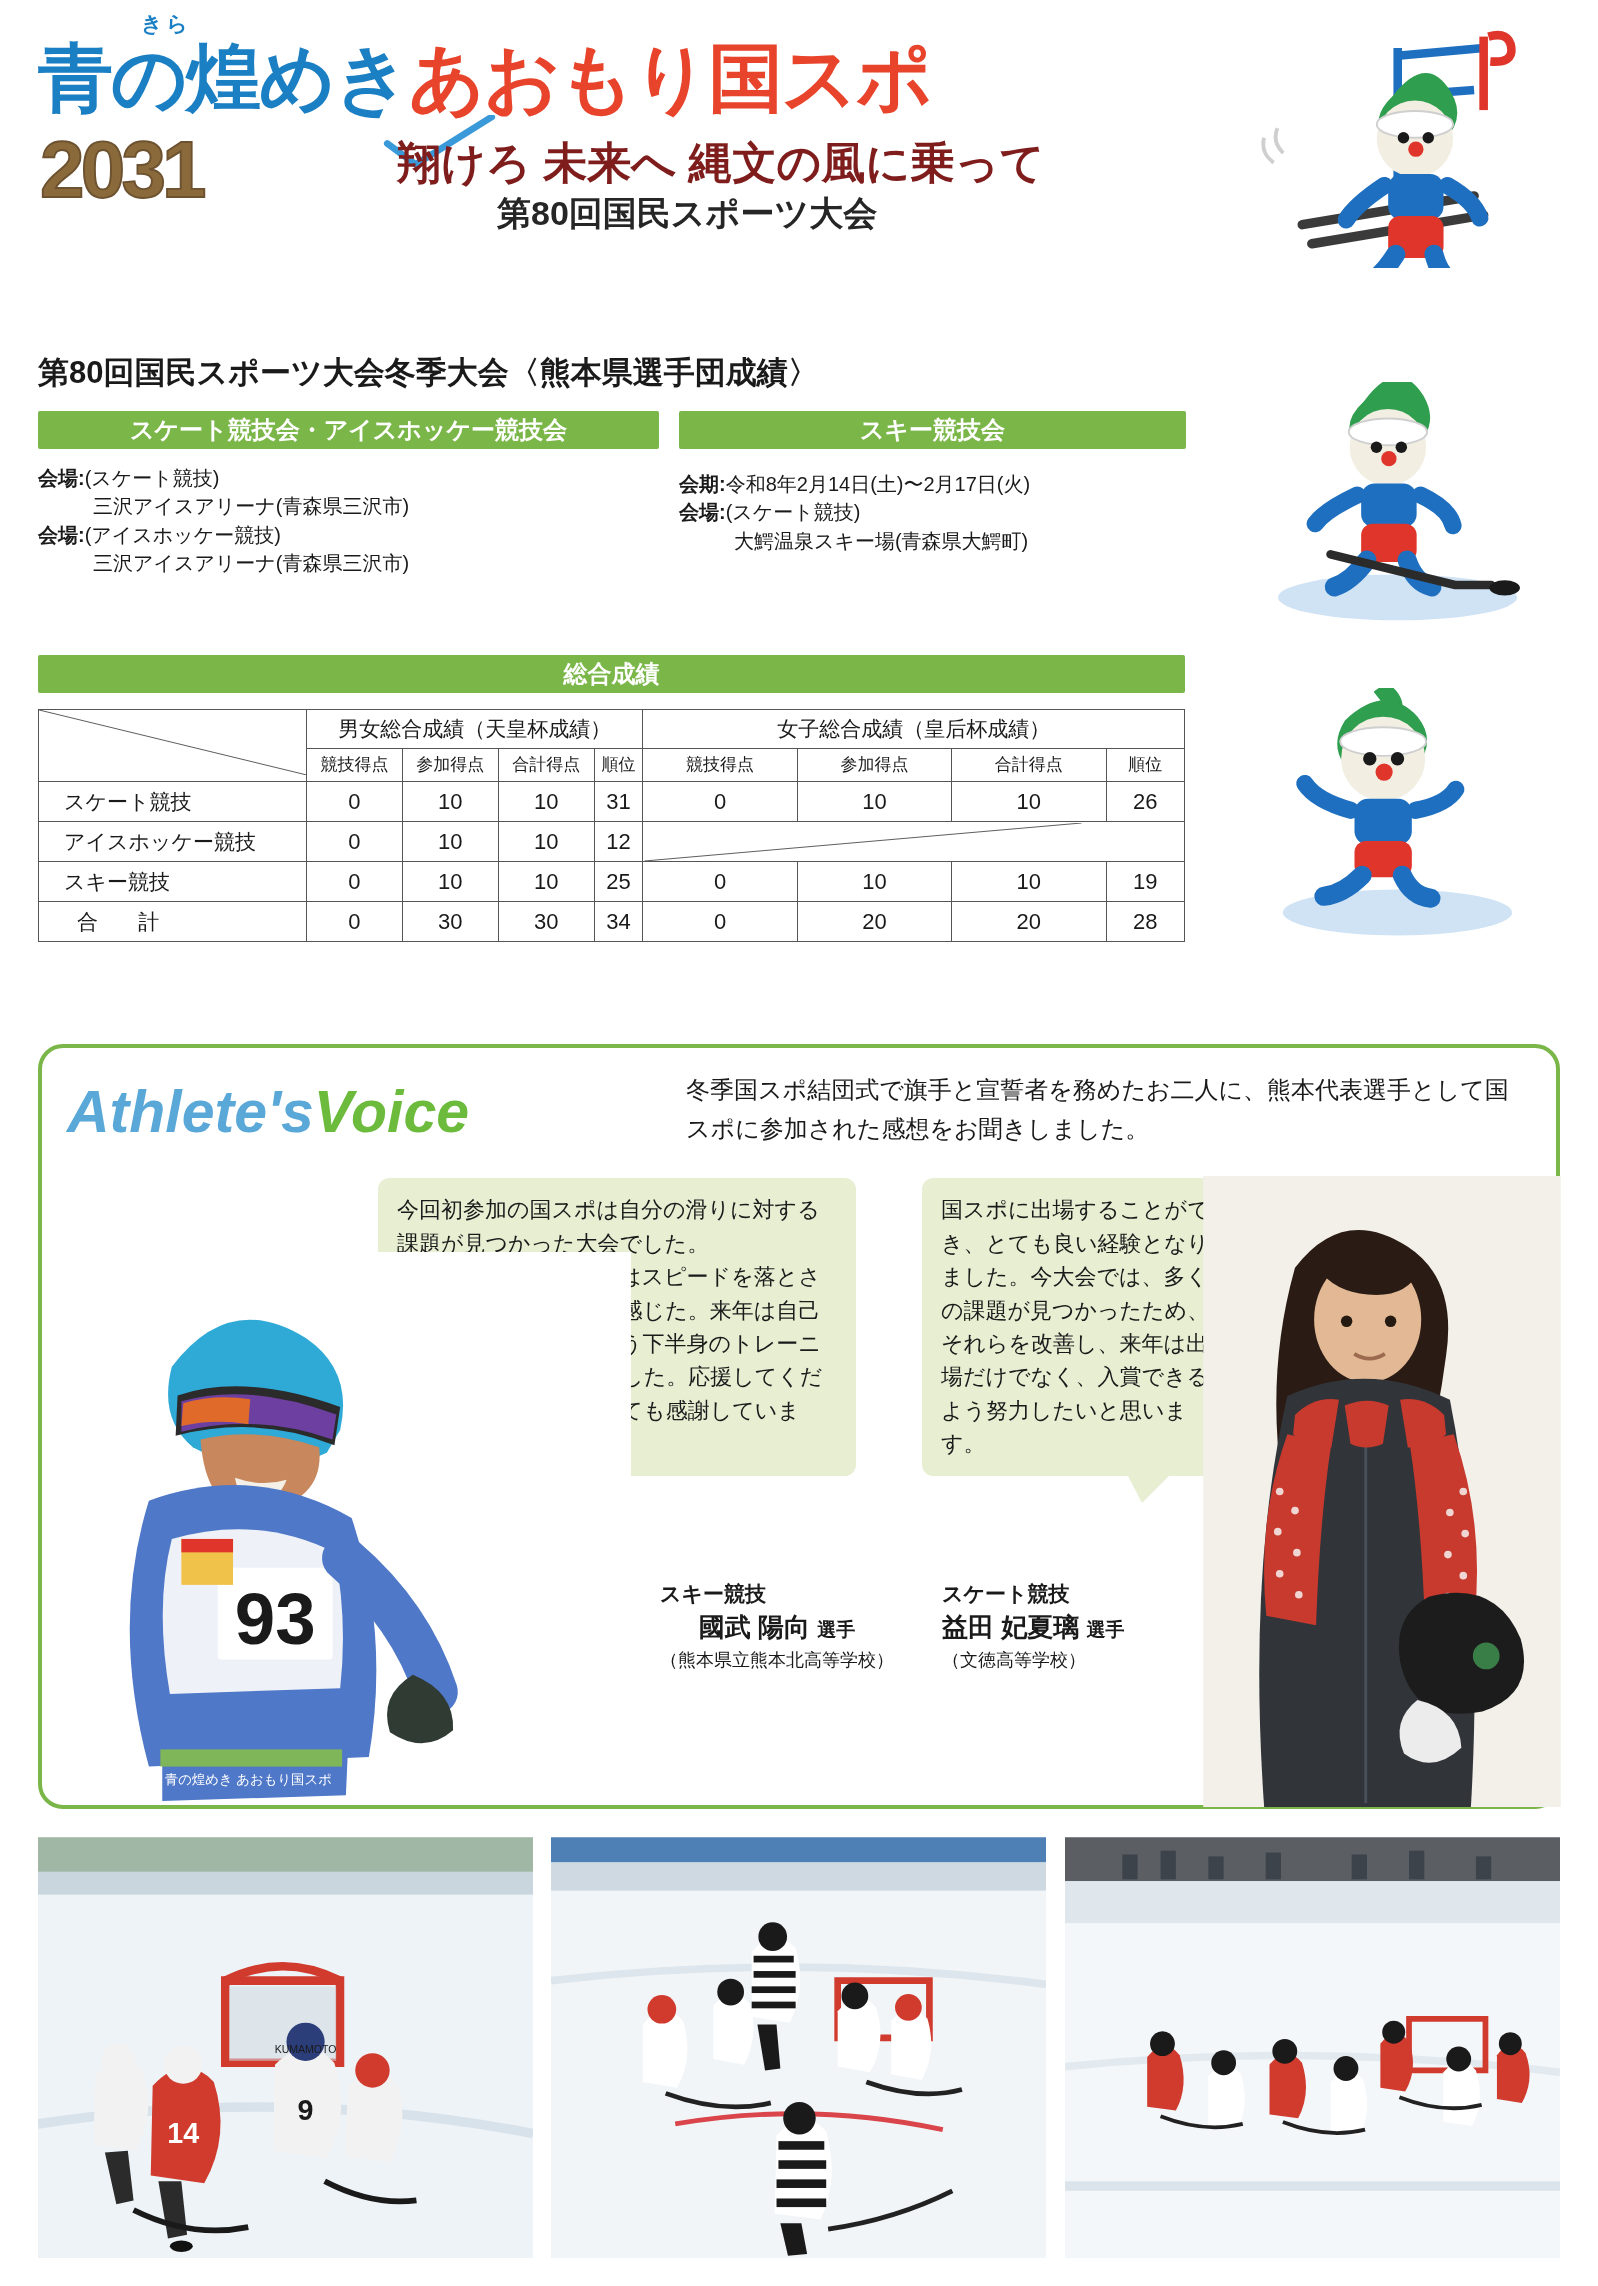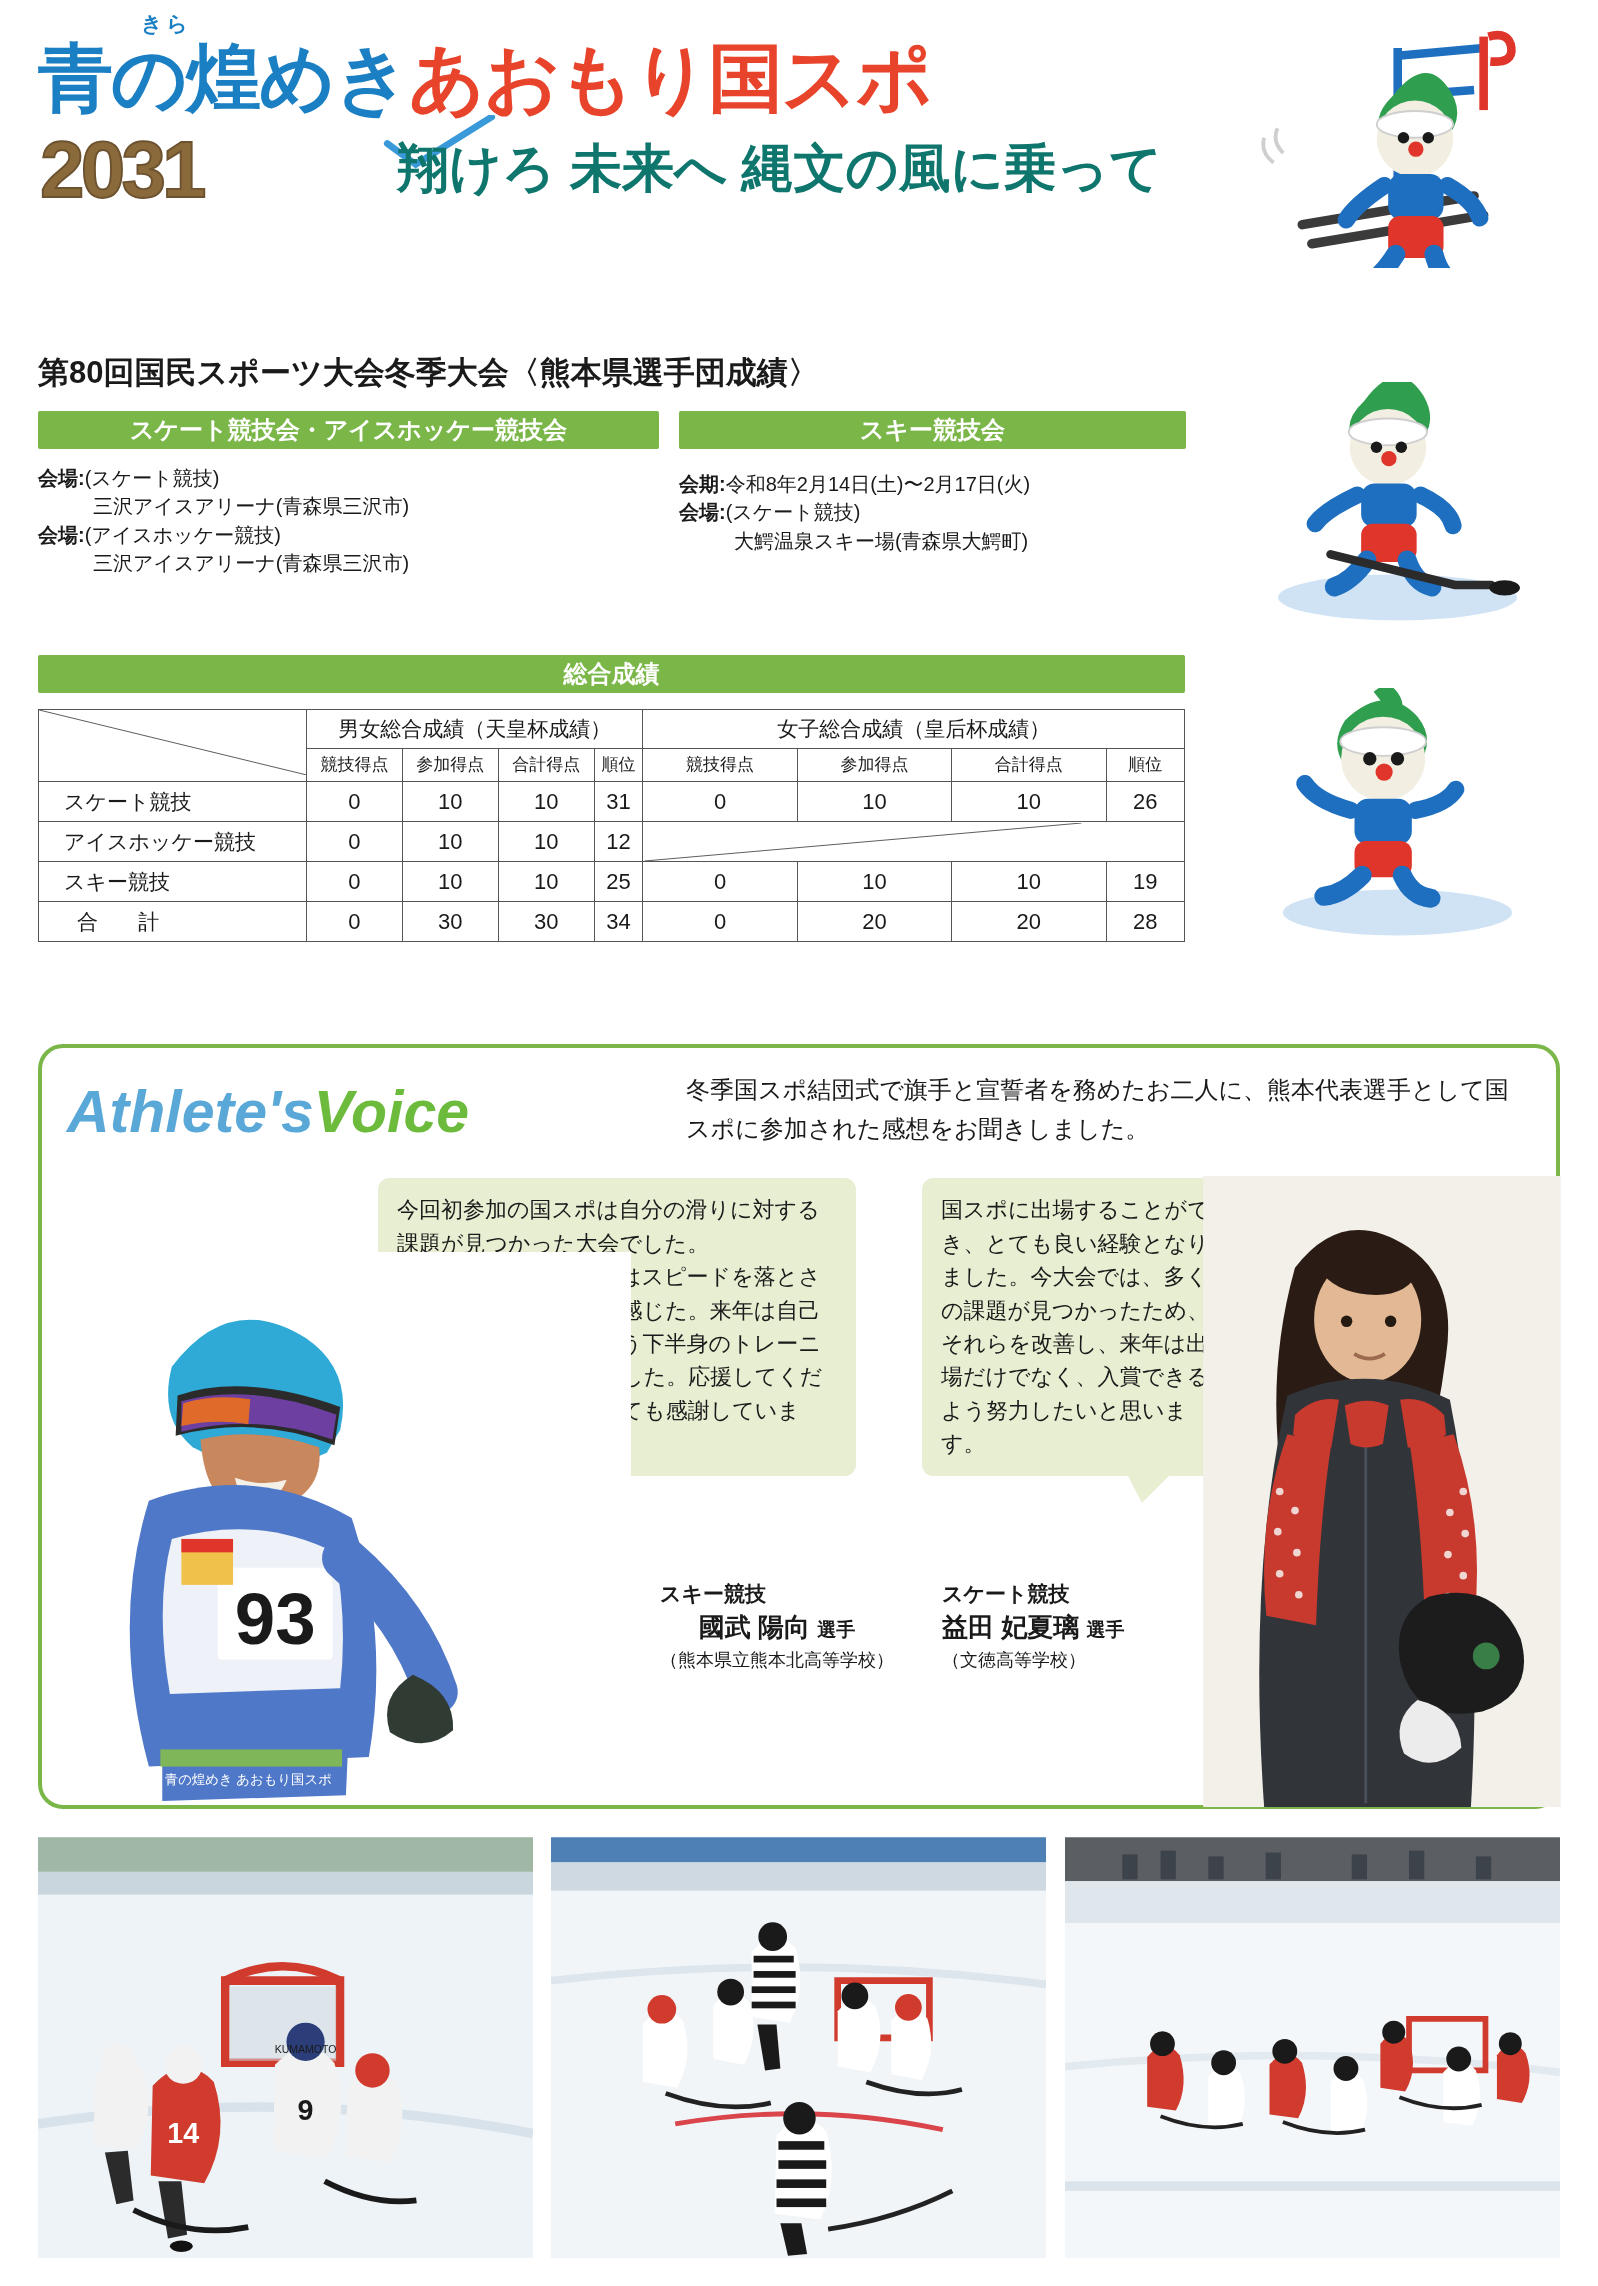--- a/index.html
+++ b/index.html
@@ -27,21 +27,21 @@
     font-size: 21px; color:#1b7fc4; letter-spacing: 3.8px; font-weight:bold;
   }
   .logo-2026 {
     position:absolute; left:40px; top:124px;
     font-size: 80px; font-weight: bold; color:#8a6a3a;
     letter-spacing: -3.8px;
     -webkit-text-stroke: 1.9px #6d5230;
   }
   .sub-catch {
     position:absolute; left:397px; top:134px;
-    font-size: 52px; font-weight: bold; color:#0f766e; white-space:nowrap;
+    font-size: 44px; font-weight: bold; color:#7f1d1d; white-space:nowrap;
   }
   .sub-title2 {
     position:absolute; left:497px; top:191px;
     font-size: 34px; font-weight: bold; color:#262626; white-space:nowrap;
   }
   .check-mark {
     position:absolute; left:382px; top:115px; width:115px; height:57px;
   }
 
   
@@ -168,20 +168,21 @@
     <span class="blue">青の煌めき</span><span class="red">あおもり国スポ</span>
   </div>
 
   <div class="logo-2026">2031</div>
 
   <svg class="check-mark" viewBox="0 0 120 60">
     <path d="M5 30 L35 52 L115 2" stroke="#3a9ad9" stroke-width="7" fill="none" stroke-linecap="round"></path>
   </svg>
 
   <div class="sub-catch">翔けろ 未来へ 縄文の風に乗って</div>
+  <div class="sub-title2">第80回国民スポーツ大会</div>
 
   <svg class="mascot m1" width="315" height="249" viewBox="0 0 330 260">
     <path d="M40 140 q-12 -12 -6 -26" stroke="#cfcfcf" stroke-width="4" fill="none"></path>
     <path d="M30 150 q-14 -10 -10 -26" stroke="#cfcfcf" stroke-width="4" fill="none"></path>
     <path d="M160 30 L160 180" stroke="#1f6fc0" stroke-width="9"></path>
     <path d="M160 38 L250 30" stroke="#1f6fc0" stroke-width="9"></path>
     <path d="M160 80 L240 74" stroke="#1f6fc0" stroke-width="9"></path>
     <path d="M250 18 L250 95" stroke="#e0352a" stroke-width="9"></path>
     <path d="M255 18 q22 -6 24 12 q2 16 -22 14" stroke="#e0352a" stroke-width="9" fill="none"></path>
     <path d="M60 215 L240 185" stroke="#3b3b3b" stroke-width="10" stroke-linecap="round"></path>

